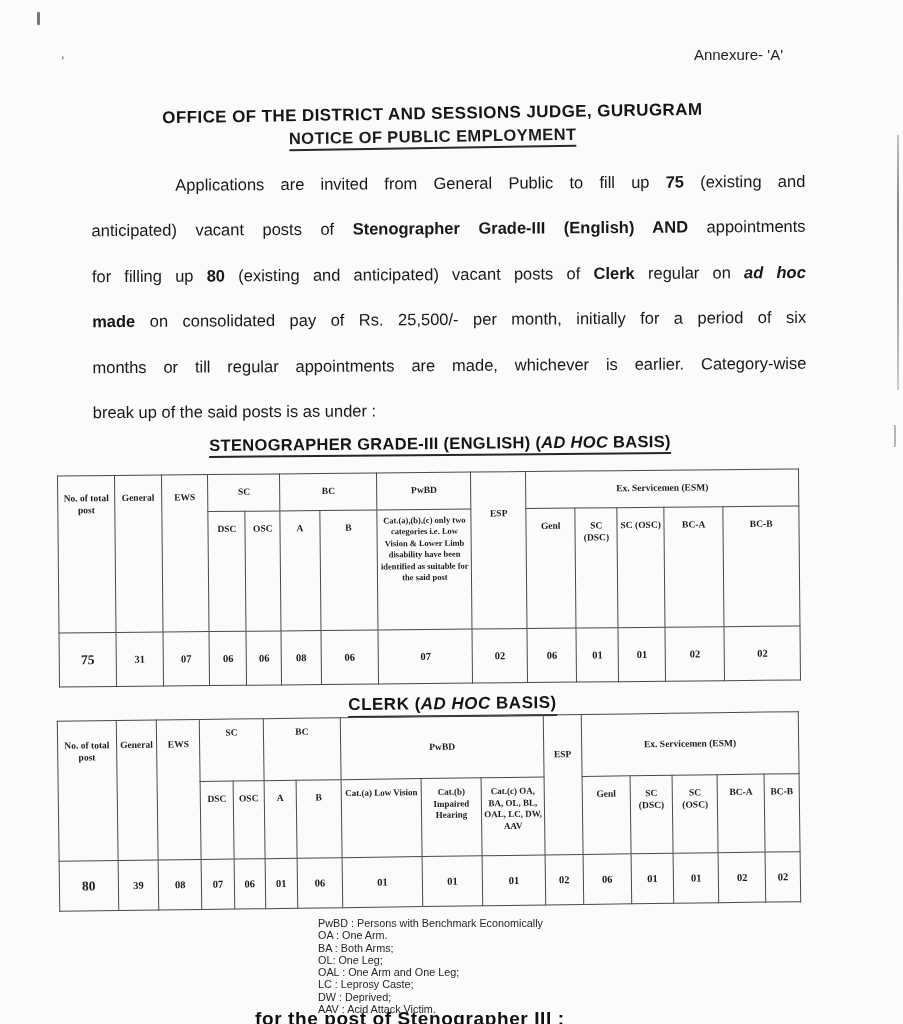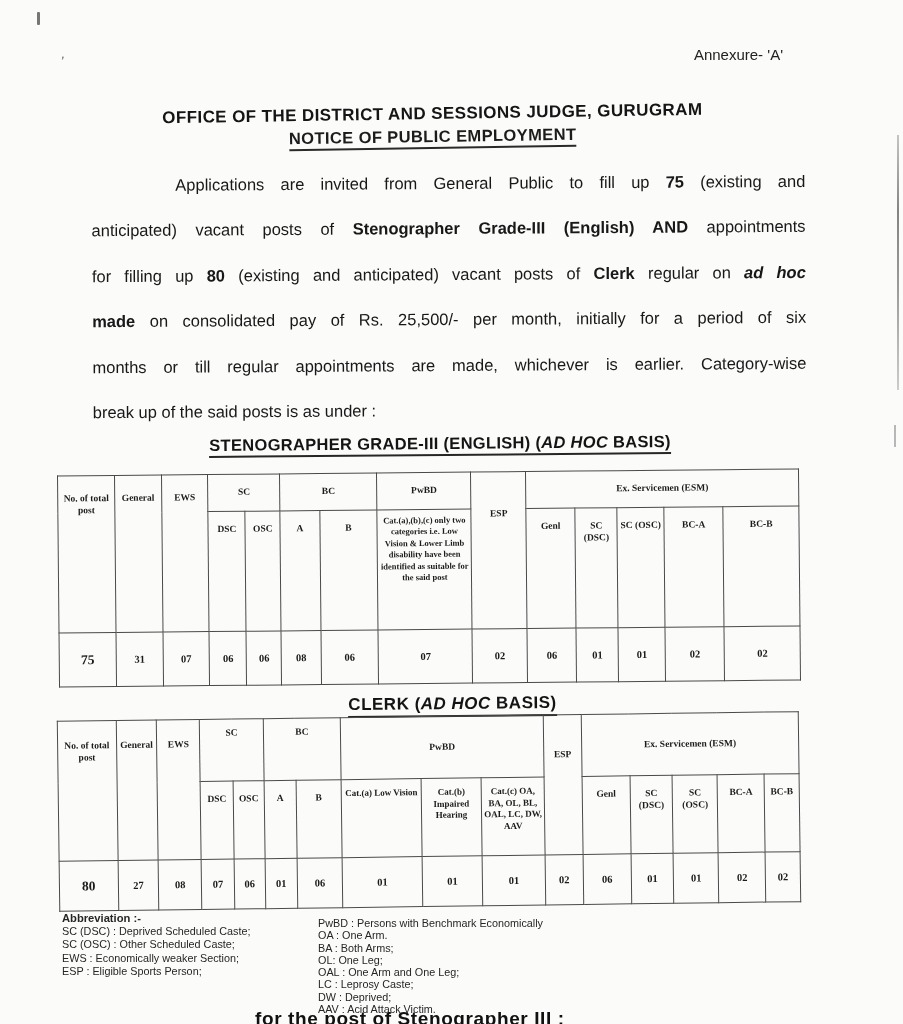--- a/index.html
+++ b/index.html
@@ -193,46 +193,39 @@
       <th class="cat">Cat.(b) Impaired Hearing</th>
       <th class="cat">Cat.(c) OA, BA, OL, BL, OAL, LC, DW, AAV</th>
       <th class="sub">Genl</th>
       <th class="sub">SC (DSC)</th>
       <th class="sub">SC (OSC)</th>
       <th class="sub">BC-A</th>
       <th class="sub">BC-B</th>
     </tr>
     <tr style="height:50px;">
       <td class="val big">80</td>
-      <td class="val">27</td>
+      <td class="val">39</td>
       <td class="val">08</td>
       <td class="val">07</td>
       <td class="val">06</td>
       <td class="val">01</td>
       <td class="val">06</td>
       <td class="val">01</td>
       <td class="val">01</td>
       <td class="val">01</td>
       <td class="val">02</td>
       <td class="val">06</td>
       <td class="val">01</td>
       <td class="val">01</td>
       <td class="val">02</td>
       <td class="val">02</td>
     </tr>
   </tbody>
     </table>
 
-  <div class="abbr-left">
-    <div class="abbr-title">Abbreviation :-</div>
-    <div class="abbr-line">SC (DSC) : Deprived Scheduled Caste;</div>
-    <div class="abbr-line">SC (OSC) : Other Scheduled Caste;</div>
-    <div class="abbr-line">EWS : Economically weaker Section;</div>
-    <div class="abbr-line">ESP : Eligible Sports Person;</div>
-  </div>
 
   <div class="abbr-right">
     <div class="abbr-line">PwBD : Persons with Benchmark Economically</div>
     <div class="abbr-line">OA : One Arm.</div>
     <div class="abbr-line">BA : Both Arms;</div>
     <div class="abbr-line">OL: One Leg;</div>
     <div class="abbr-line">OAL : One Arm and One Leg;</div>
     <div class="abbr-line">LC : Leprosy Caste;</div>
     <div class="abbr-line">DW : Deprived;</div>
     <div class="abbr-line">AAV : Acid Attack Victim.</div>

